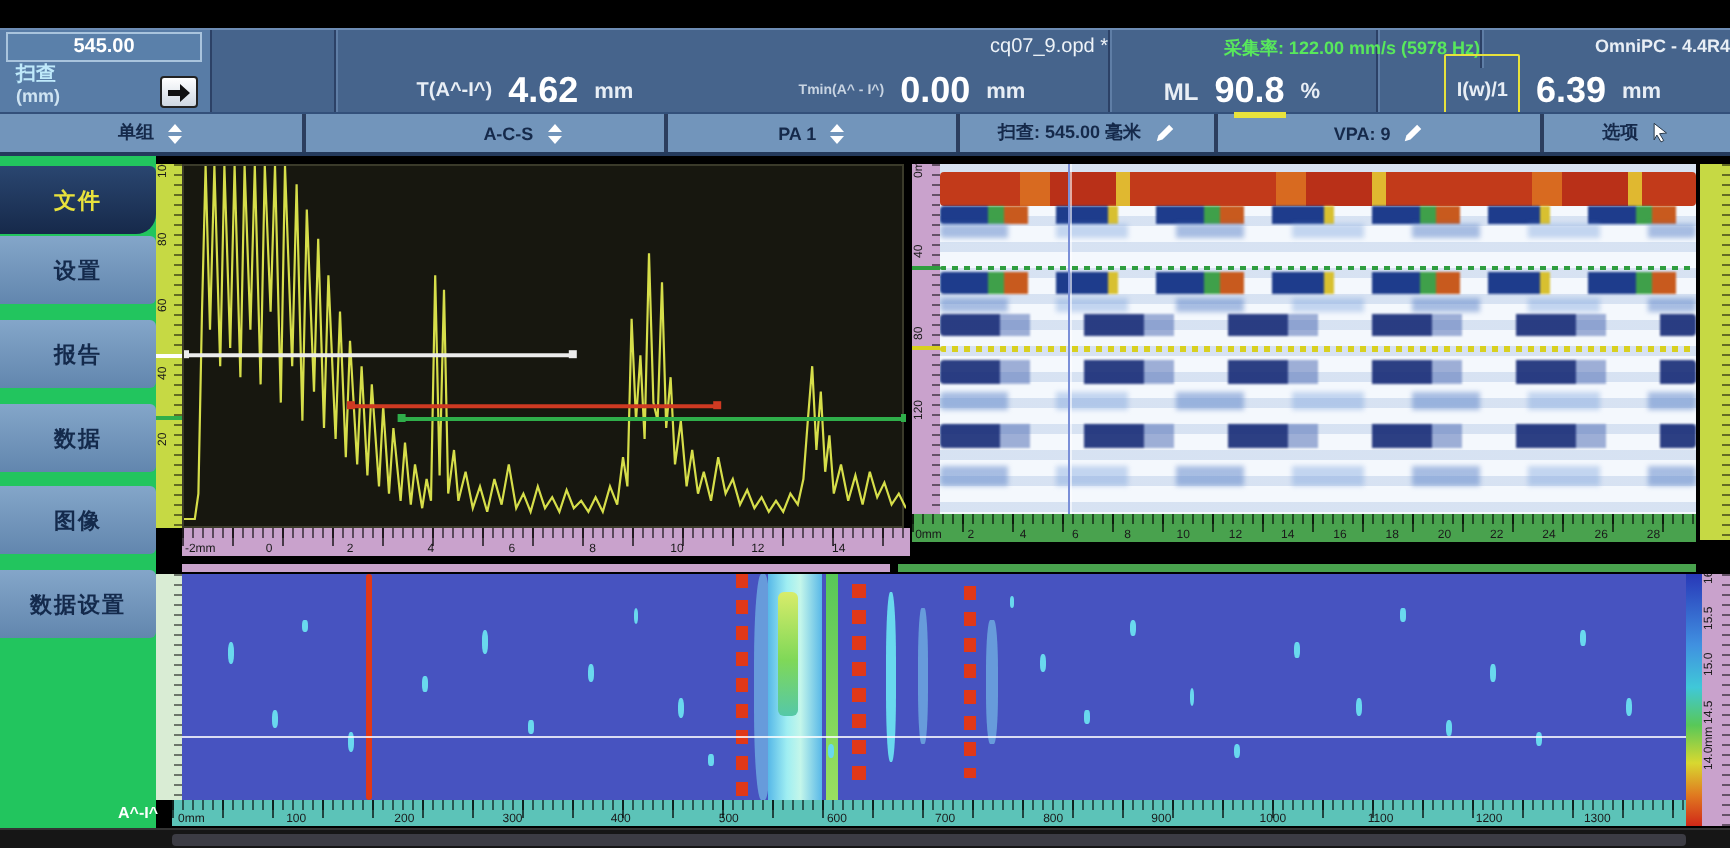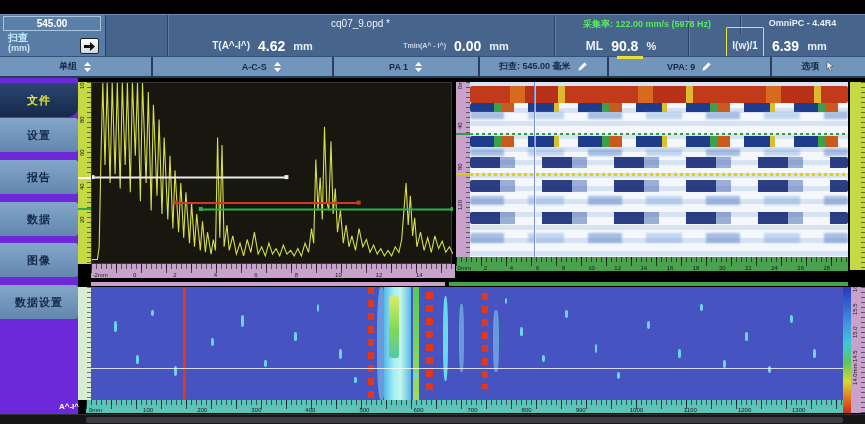--- a/index.html
+++ b/index.html
@@ -28,41 +28,41 @@
   .hdiv{position:absolute;top:0;bottom:0;width:1px;background:#2c4166;box-shadow:1px 0 0 #5f7ea6;}
   .leftcell{position:absolute;left:0;top:0;width:106px;height:42px;background:#587ca6;
     border-right:1px solid #2c4166;box-sizing:border-box;}
   .valuebox{position:absolute;left:3px;top:1px;width:98px;height:15px;background:#5a80aa;
     border:1px solid #a9c4dd;box-sizing:border-box;text-align:center;
     font-size:10px;font-weight:bold;color:#fff;line-height:13px;}
   .scanlabel{position:absolute;left:8px;top:17px;font-size:10px;font-weight:bold;color:#bfe9fa;line-height:11px;}
   .scanunit{position:absolute;left:8px;top:28px;font-size:9px;font-weight:bold;color:#cfe4f2;}
   .arrowbtn{position:absolute;right:6px;top:23px;width:17px;height:14px;background:linear-gradient(#fff,#cfd8e2);
     border:1px solid #222;border-radius:2px;display:flex;align-items:center;justify-content:center;}
-  .row1text{position:absolute;top:3px;font-size:10px;text-align:center;}
+  .row1text{position:absolute;top:3px;font-size:10px;text-align:right;}
   .acqtext{color:#58e85c;font-size:9px;font-weight:bold;}
   .vertext{color:#e8eef5;font-size:9px;font-weight:bold;}
   .hcell{position:absolute;top:19px;height:23px;display:flex;align-items:center;justify-content:center;gap:8px;}
   .rlabel{font-size:10px;font-weight:bold;color:#e8eef5;}
   .rlabel.small{font-size:7px;color:#c8d4e2;}
-  .rvalue{font-size:14px;font-weight:bold;color:#fff;}
+  .rvalue{font-size:18px;font-weight:bold;color:#fff;}
   .runit{font-size:11px;font-weight:bold;color:#e8eef5;}
   .boxed{border:1px solid #e8e23c;padding:12px 5px;border-radius:1px;}
 
   
   .toolbar{left:0;top:56px;width:865px;height:22px;background:#7295bb;display:flex;
     border-top:1px solid #33507a;border-bottom:2px solid #243a5c;box-sizing:border-box;}
   .tseg{position:relative;height:100%;display:flex;align-items:center;justify-content:center;gap:6px;
     border-right:2px solid #2c3e5e;box-sizing:border-box;color:#15294a;font-size:9px;font-weight:bold;}
   .tseg:last-child{border-right:none;}
   .ticon{display:flex;align-items:center;}
   .ymark{left:617px;top:56px;width:26px;height:3px;background:#e8e23c;z-index:5;}
 
   
-  .sidebar{left:0;top:78px;width:78px;height:346px;background:#6d28d9;}
+  .sidebar{left:0;top:78px;width:78px;height:346px;background:#22c55e;}
   .side-tab{position:absolute;left:0;width:78px;height:34px;background:linear-gradient(#84a6c9,#6286ae);
     border-radius:0 3px 3px 0;display:flex;align-items:center;justify-content:center;
     font-size:11px;font-weight:bold;color:#142a4c;letter-spacing:1px;cursor:default;}
   .side-tab.active{background:linear-gradient(#2a4670,#16294a);color:#e8e23c;
     border-radius:0 3px 10px 0;}
 
   
   .ruler-h{overflow:hidden;}
   .ruler-h::before{content:"";position:absolute;left:0;right:0;top:0;height:5px;
     background:repeating-linear-gradient(90deg,rgba(0,0,0,.55) 0 1px,transparent 1px 5px);}

